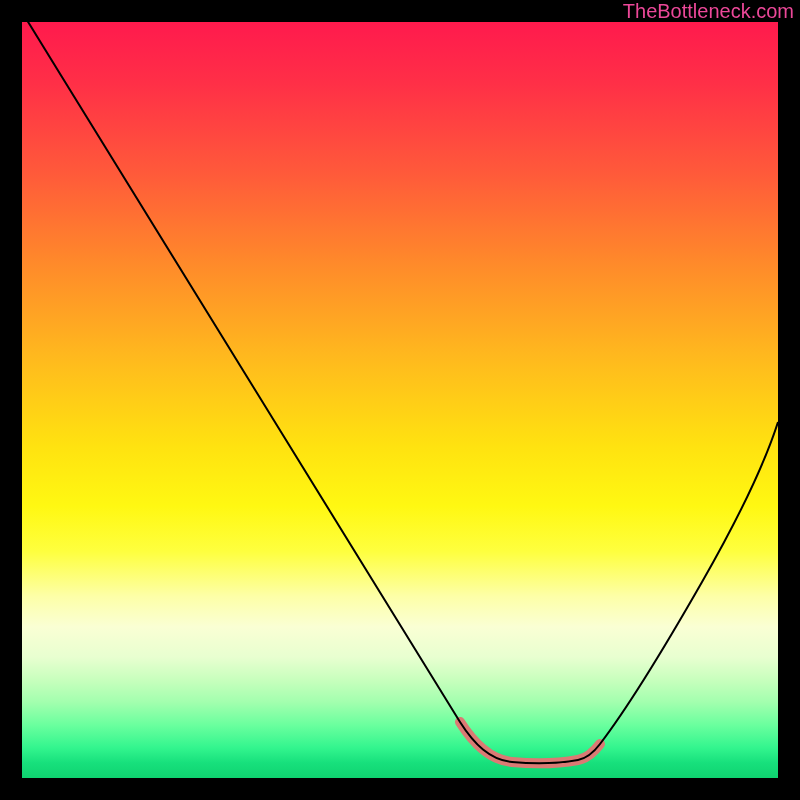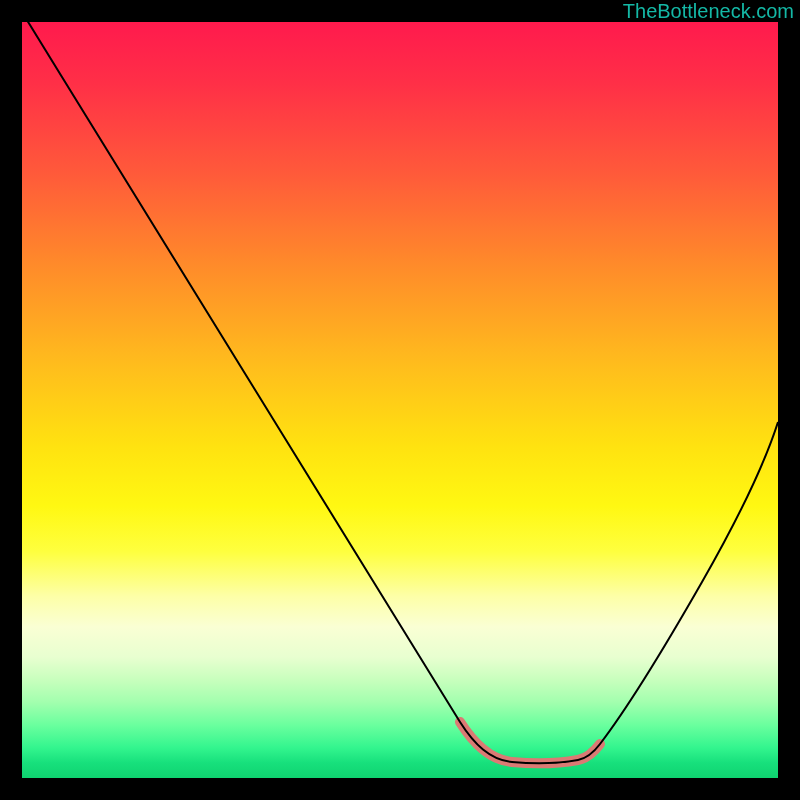--- a/index.html
+++ b/index.html
@@ -64,21 +64,21 @@
     stroke-width: 10;
     stroke-linecap: round;
     fill: none;
   }
   .watermark {
     position: absolute;
     top: 0;
     right: 6px;
     font-family: Arial, Helvetica, sans-serif;
     font-size: 20px;
-    color: #14b8a6;
+    color: #ec4899;
     line-height: 22px;
     letter-spacing: 0;
     user-select: none;
   }
 </style>
 </head>
 <body>
 
 <div class="frame">
 

